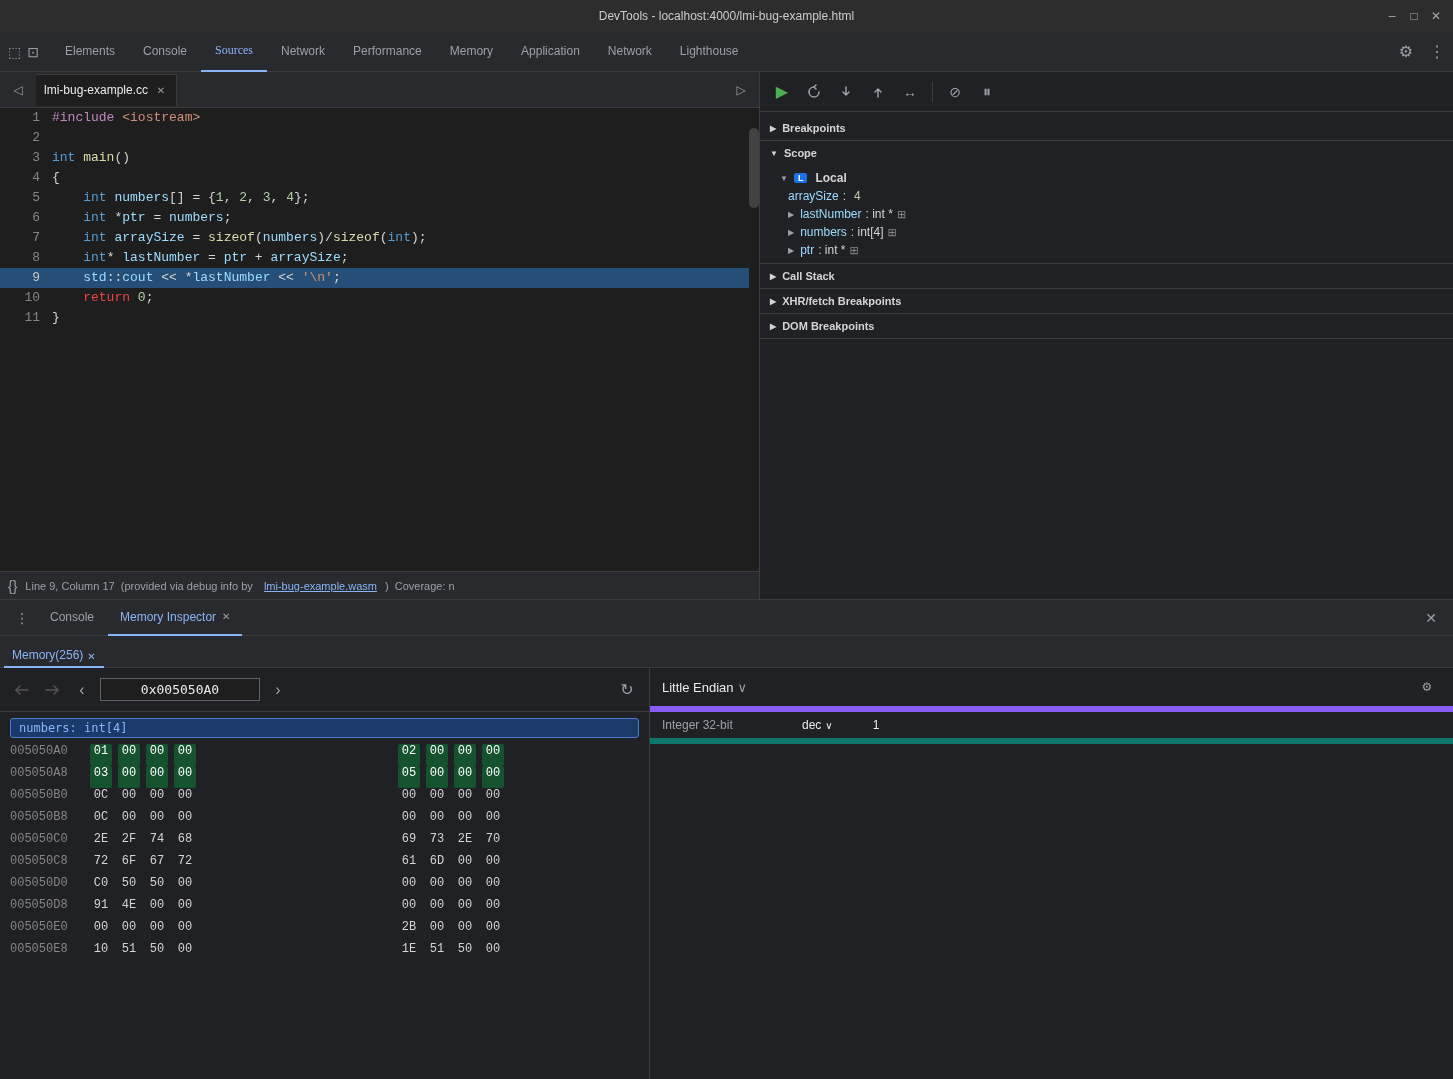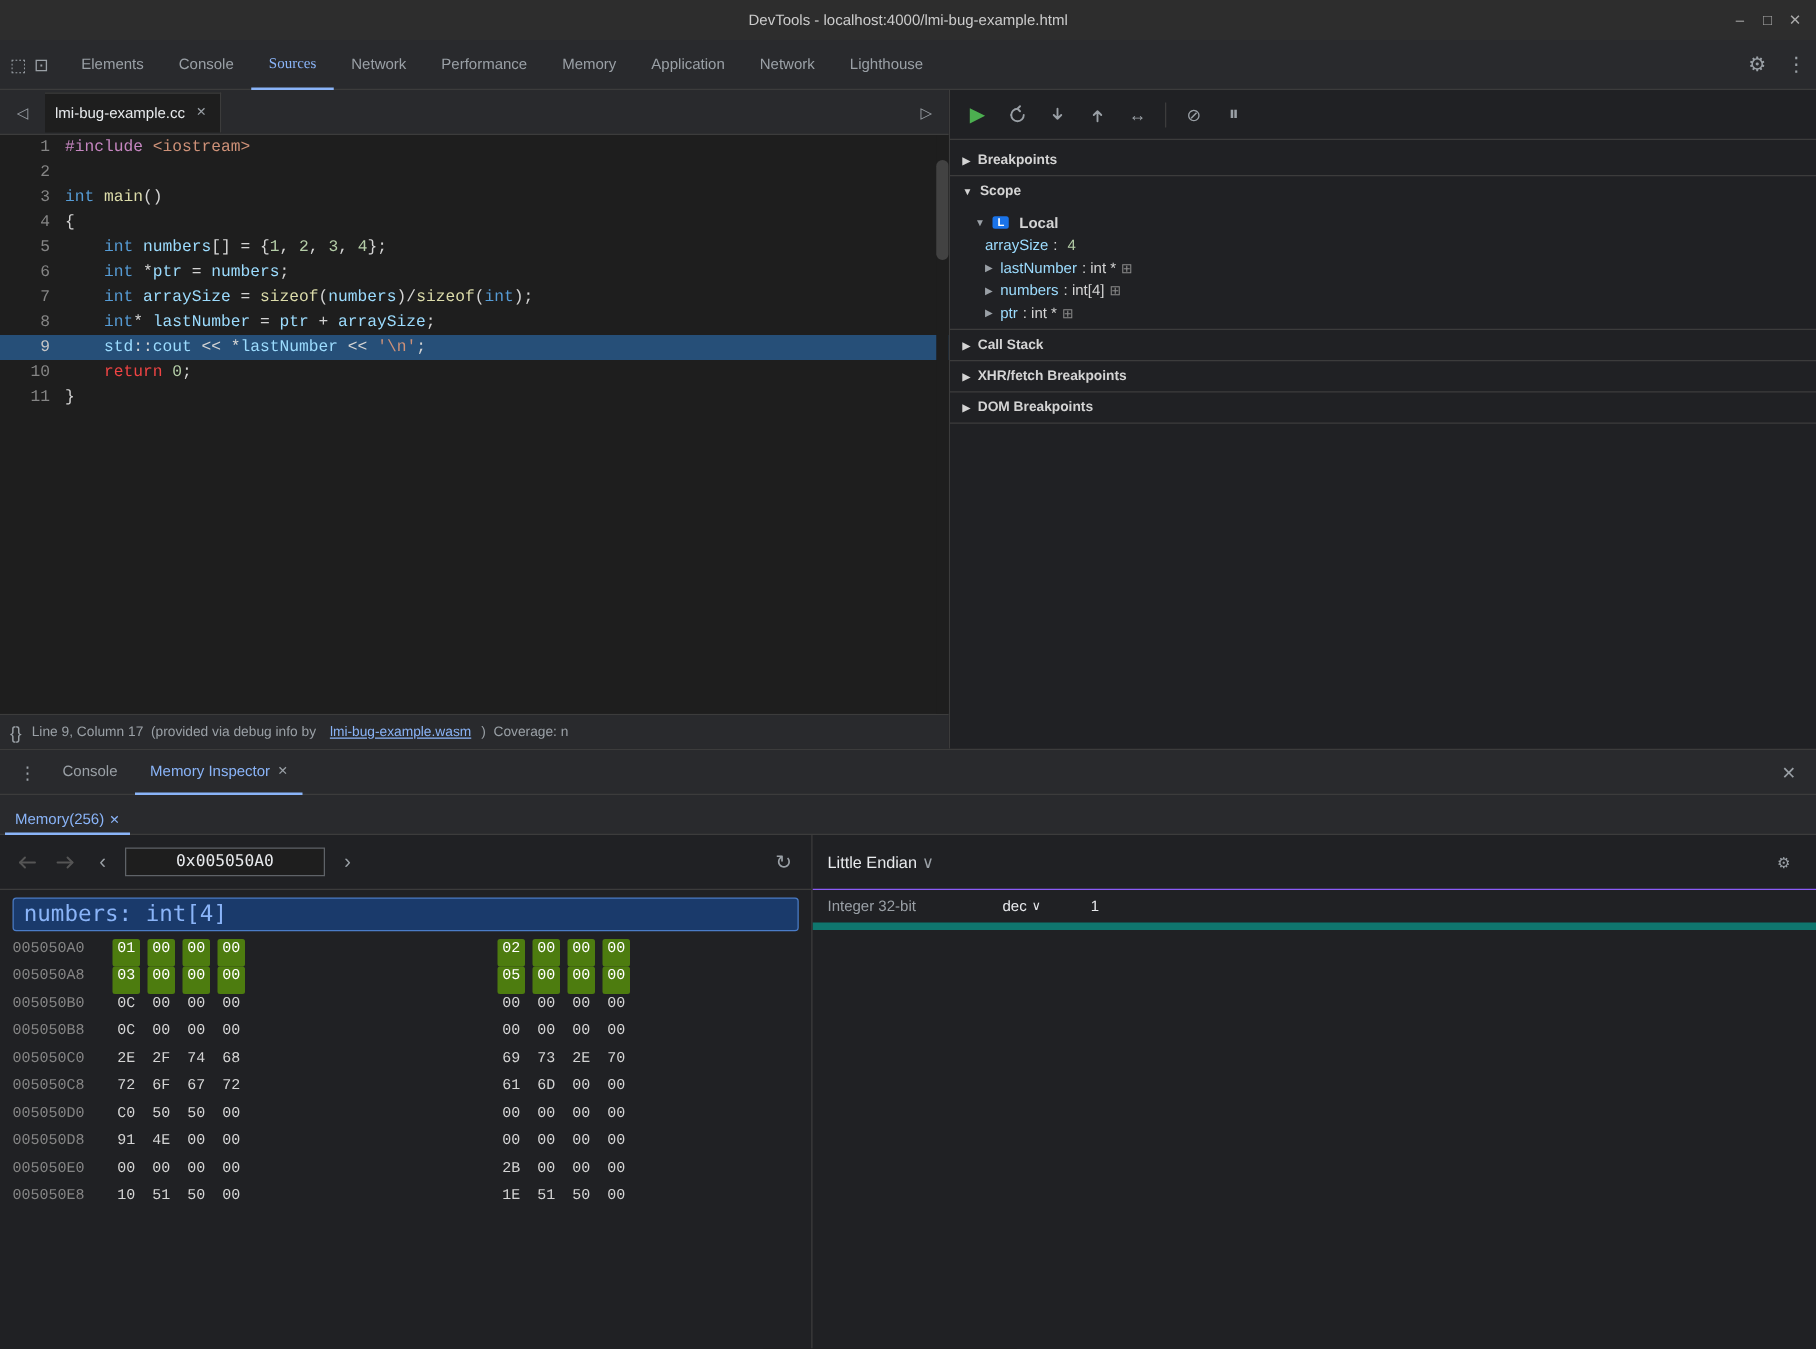--- a/index.html
+++ b/index.html
@@ -457,21 +457,21 @@
       font-size: 14px;
     }
 
     
     .var-badge {
       display: inline-flex;
       align-items: center;
       background: #1a3a6b;
       border: 1px solid #4a7cc7;
       color: #8ab4f8;
-      font-size: 18px;
+      font-size: 12px;
       padding: 2px 8px;
       border-radius: 3px;
       margin: 6px 10px;
       font-family: monospace;
     }
 
     
     .hex-table-container {
       flex: 1;
       overflow-y: auto;
@@ -492,38 +492,38 @@
       display: flex;
       gap: 6px;
       min-width: 300px;
     }
     .hex-byte {
       width: 22px;
       text-align: center;
       color: #d4d4d4;
     }
     .hex-byte.highlighted {
-      background: #4d7c0f;
+      background: #14532d;
       color: white;
       border-radius: 2px;
     }
     .hex-sep { color: #555; margin: 0 4px; }
 
     
     .value-inspector {
       flex: 1;
       display: flex;
       flex-direction: column;
       overflow: hidden;
     }
     .value-header {
       display: flex;
       align-items: center;
       padding: 6px 12px;
-      border-bottom: 1px solid #8b5cf6;
+      border-bottom: 6px solid #8b5cf6;
       height: 44px;
       gap: 8px;
     }
     .endian-selector {
       display: flex;
       align-items: center;
       gap: 4px;
       color: #e8eaed;
       font-size: 13px;
       cursor: pointer;

